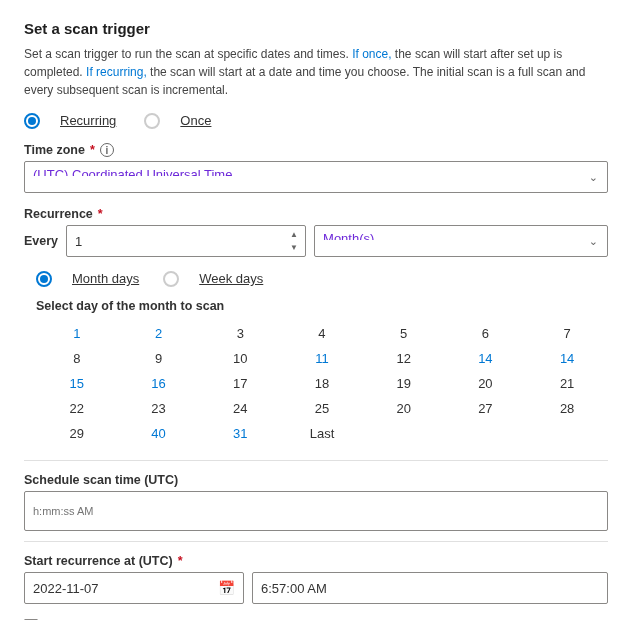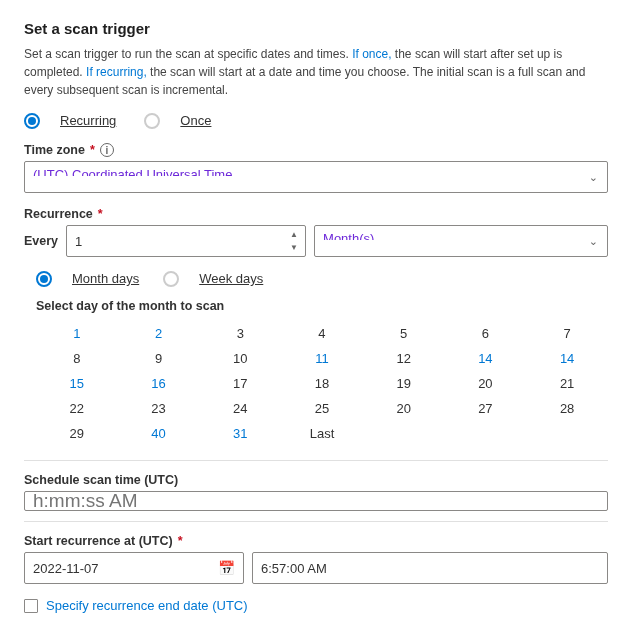--- a/index.html
+++ b/index.html
@@ -198,23 +198,23 @@
     .divider {
       border: none;
       border-top: 1px solid #e0e0e0;
       margin: 8px 0 12px 0;
     }
     .time-input {
       width: 100%;
       border: 1px solid #8a8886;
       border-radius: 2px;
       padding: 5px 8px;
-      font-size: 19px;
+      font-size: 11px;
       color: #aaa;
-      height: 20px;
+      height: 40px;
       background: #fff;
     }
     .start-recurrence-row {
       display: flex;
       align-items: center;
       gap: 8px;
       margin-bottom: 14px;
     }
     .date-input-wrapper {
       position: relative;

